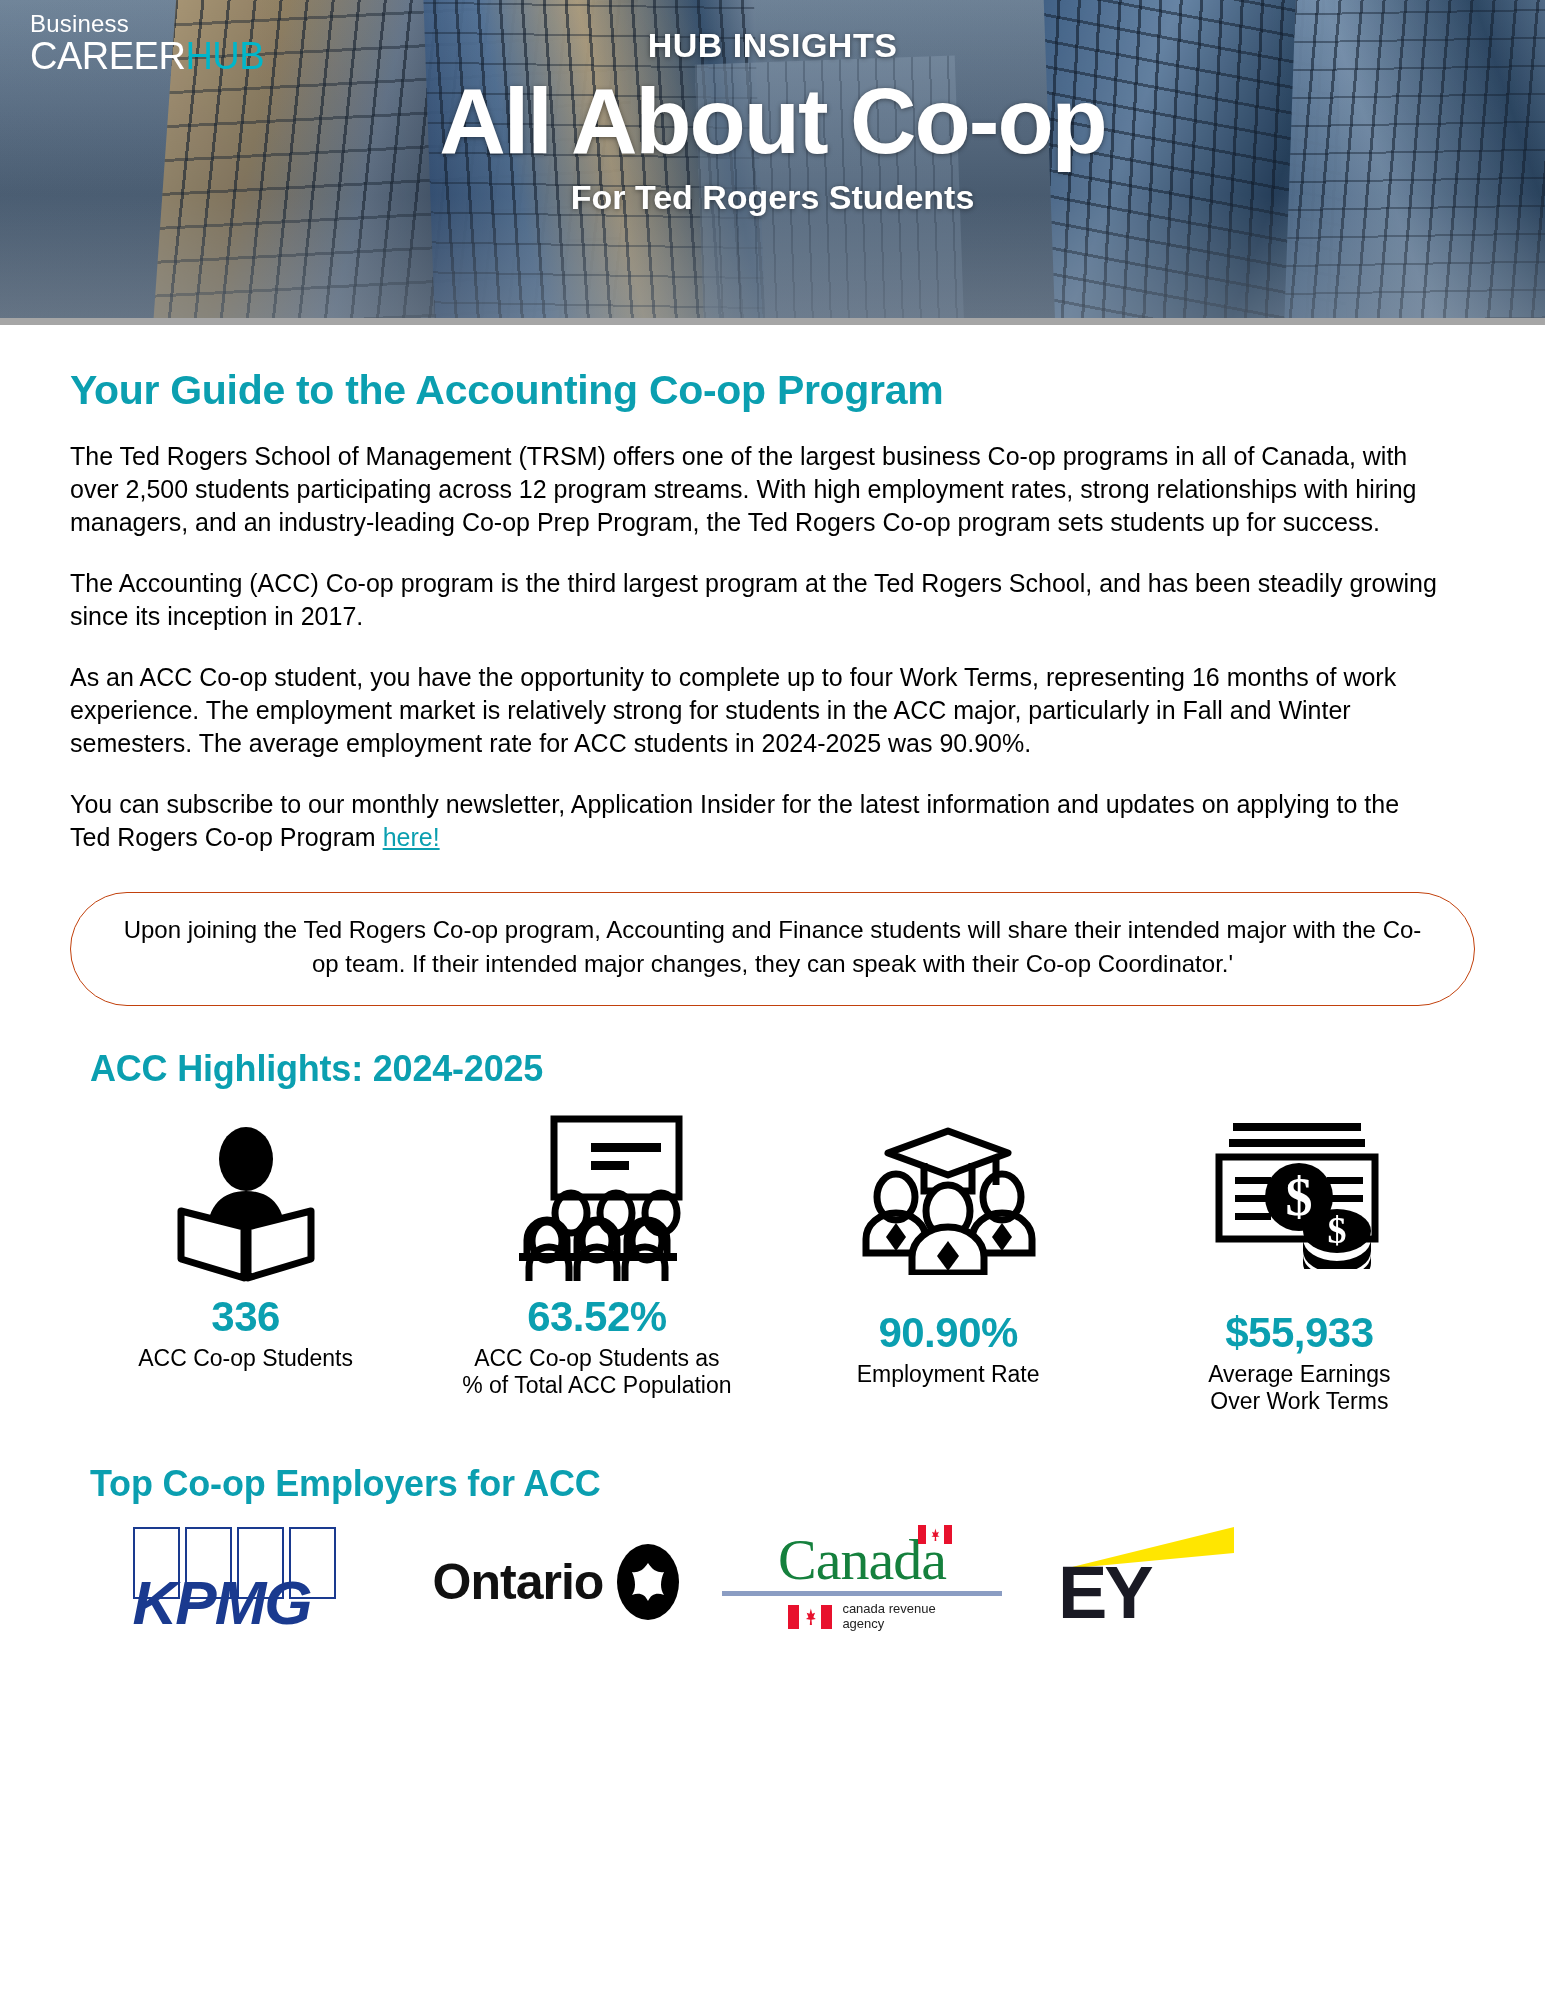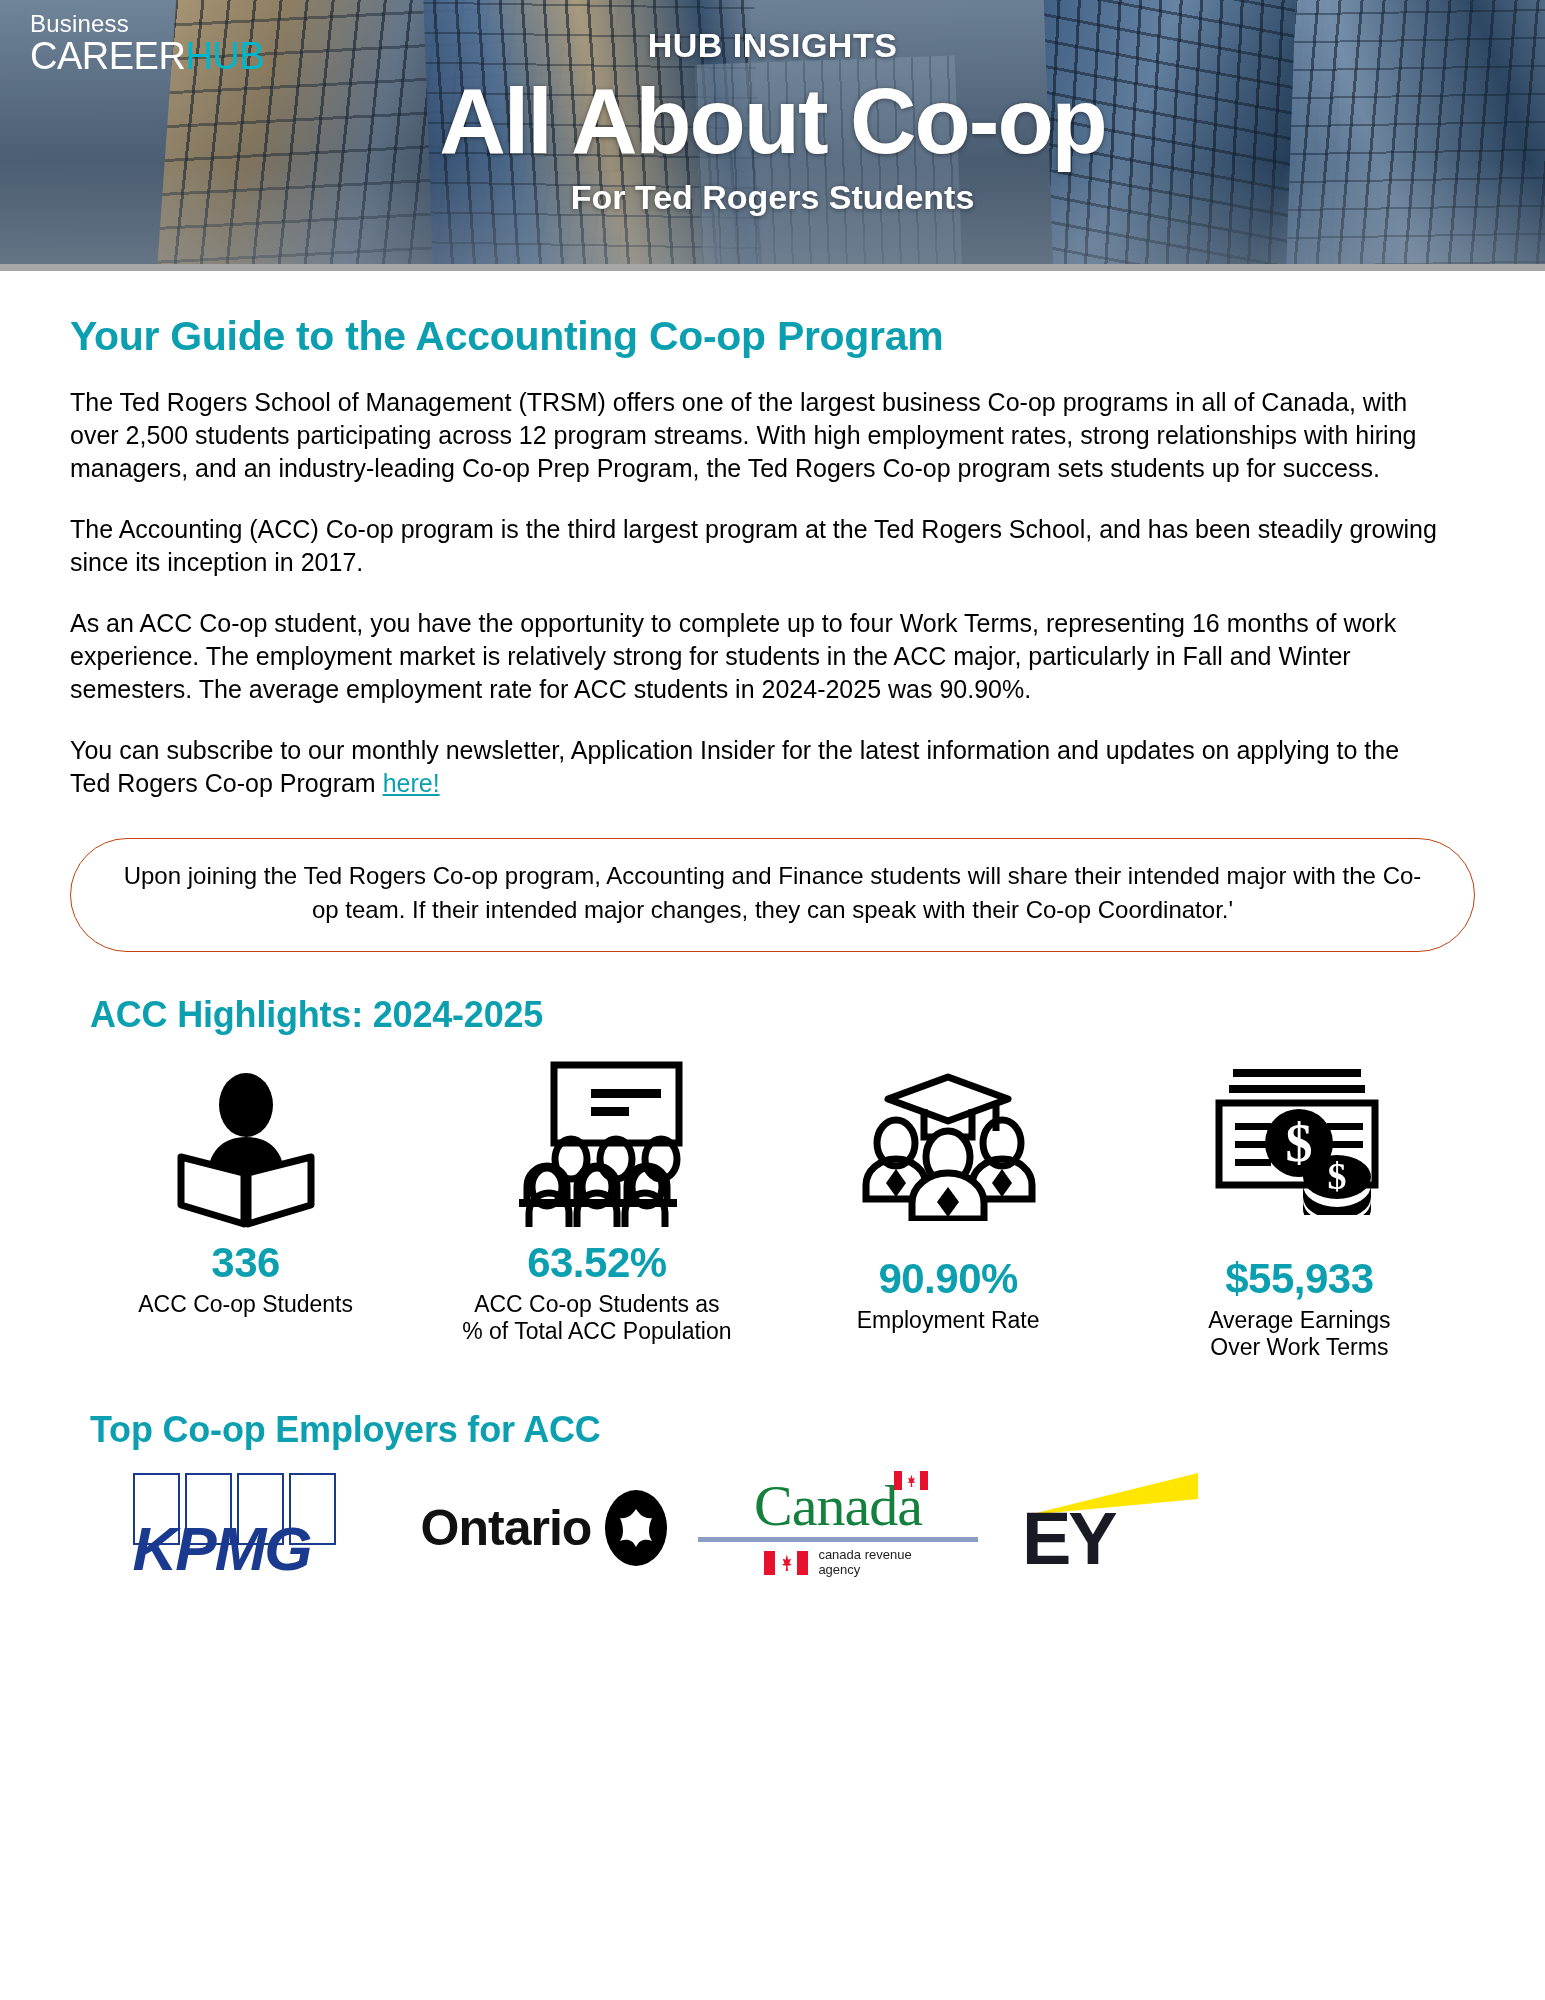--- a/index.html
+++ b/index.html
@@ -13,21 +13,21 @@
     width: 1545px;
     height: 2000px;
     background: #ffffff;
     overflow: hidden;
   }
 
   
   .banner {
     position: relative;
     width: 1545px;
-    height: 271px;
+    height: 325px;
     overflow: hidden;
     background: #7f1d1d;
   }
   .banner-photo {
     position: absolute;
     inset: 0;
     background:
       linear-gradient(175deg, rgba(96,116,140,0.0) 0%, rgba(40,52,66,0.25) 100%),
       linear-gradient(to bottom, #7a8fa4 0%, #6d8299 30%, #5d7289 60%, #5a6e85 100%);
   }
@@ -247,21 +247,21 @@
     font-size: 36px;
     font-weight: 700;
     margin: 48px 0 0 20px;
     letter-spacing: -.2px;
   }
   .employers {
     display: flex;
     align-items: center;
     margin-top: 14px;
     padding-left: 20px;
-    gap: 4px;
+    gap: 16px;
   }
   .employer {
     flex: 0 0 auto;
     display: flex;
     align-items: center;
     justify-content: center;
     height: 125px;
   }
   .emp-kpmg { width: 300px; }
   .emp-ontario { width: 300px; }

